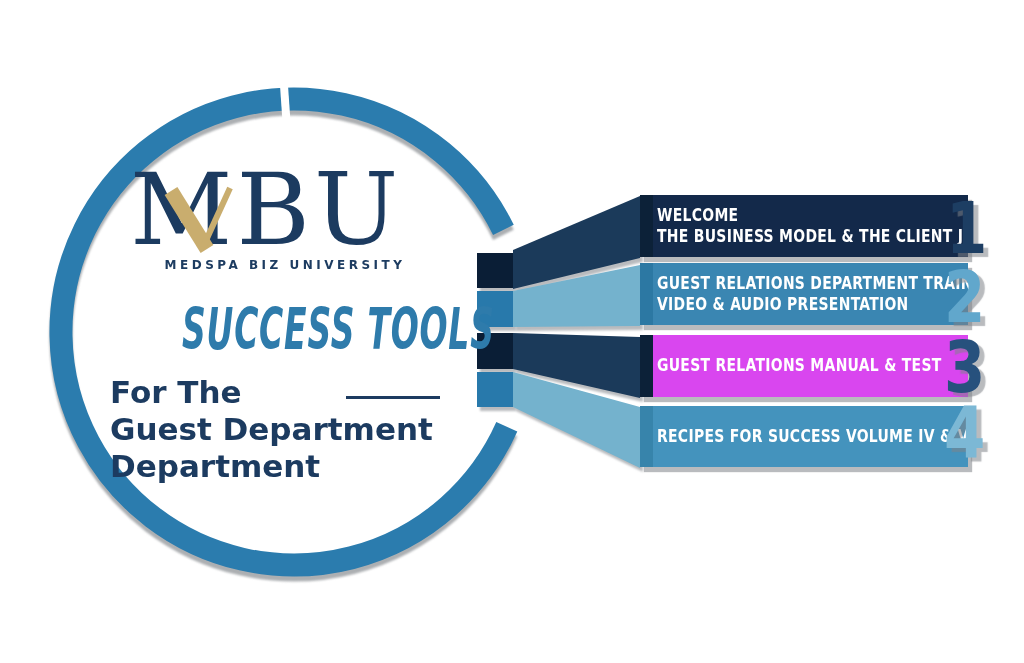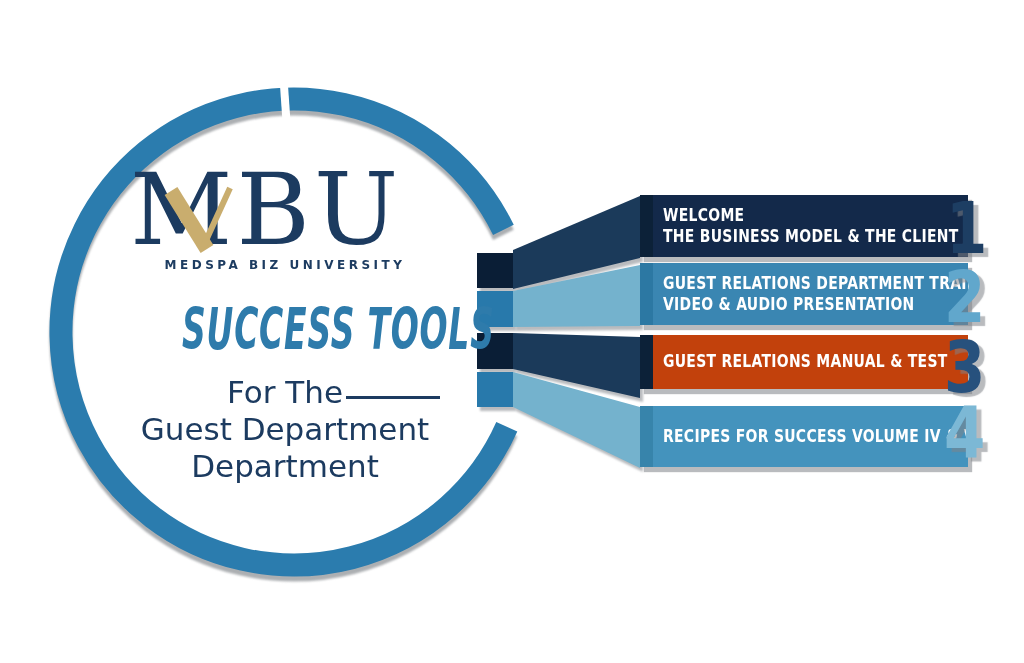--- a/index.html
+++ b/index.html
@@ -9,26 +9,26 @@
   }
   svg.art{position:absolute;left:0;top:0;width:1024px;height:663px;z-index:1;}
   svg.overlay{position:absolute;left:0;top:0;width:1024px;height:663px;z-index:5;pointer-events:none;}
   .arc-shadow{filter:drop-shadow(0px 5px 1px rgba(128,132,136,0.65));}
   .conn-shadow{filter:drop-shadow(3px 4px 1px rgba(128,132,136,0.55));}
 
   
   .bar{
     position:absolute;left:640px;width:328px;box-sizing:border-box;z-index:2;
     display:flex;flex-direction:column;justify-content:center;
-    padding-left:10px;border-left:13px solid;
+    padding-left:4px;border-left:13px solid;
     box-shadow:4px 5px 1px rgba(128,132,136,0.55);
   }
   .bar-1{top:195px;height:62px;background:#13294a;border-color:#0c2138;}
   .bar-2{top:263px;height:62px;background:#3a86b2;border-color:#2c78a3;}
-  .bar-3{top:335px;height:54px;background:#c2410c;border-color:#0c2138;}
+  .bar-3{top:335px;height:62px;background:#d946ef;border-color:#0c2138;}
   .bar-4{top:406px;height:61px;background:#4493bd;border-color:#3784ab;}
   .bar-text{transform:scaleY(1.18);transform-origin:left center;}
   .bar-line{
     display:block;color:#ffffff;font-weight:bold;font-stretch:condensed;
     font-size:15.5px;line-height:17.5px;letter-spacing:0.3px;white-space:nowrap;
   }
 
   
   .num{
     position:absolute;z-index:3;font-weight:bold;font-stretch:condensed;
@@ -50,22 +50,22 @@
     position:absolute;left:130px;top:258px;width:310px;z-index:4;
     text-align:center;font-size:12px;font-weight:bold;letter-spacing:3.5px;
     color:#1d3c61;white-space:nowrap;
   }
   .main-title{position:absolute;left:130px;top:296px;width:310px;z-index:4;text-align:right;font-style:italic;}
   .main-title span{
     display:inline-block;font-size:44px;font-weight:bold;letter-spacing:1px;
     white-space:nowrap;color:#2e7bab;transform:scale(0.75,1.3);transform-origin:center top;
   }
   .sub-block{
-    position:absolute;left:110px;top:374px;width:350px;z-index:4;text-align:center;
-    color:#1c3b60;font-weight:normal;font-size:31px;line-height:37px;
+    position:absolute;left:110px;top:374px;width:350px;z-index:4;
+    color:#1c3b60;font-weight:bold;font-size:31px;line-height:37px;
   }
   .rule{position:absolute;left:346px;top:396px;width:94px;height:3px;background:#1c3b60;z-index:4;}
 </style>
 </head>
 <body>
 
 <div class="canvas">
 
   <svg class="art" viewBox="0 0 1024 663">
     <g class="arc-shadow">

